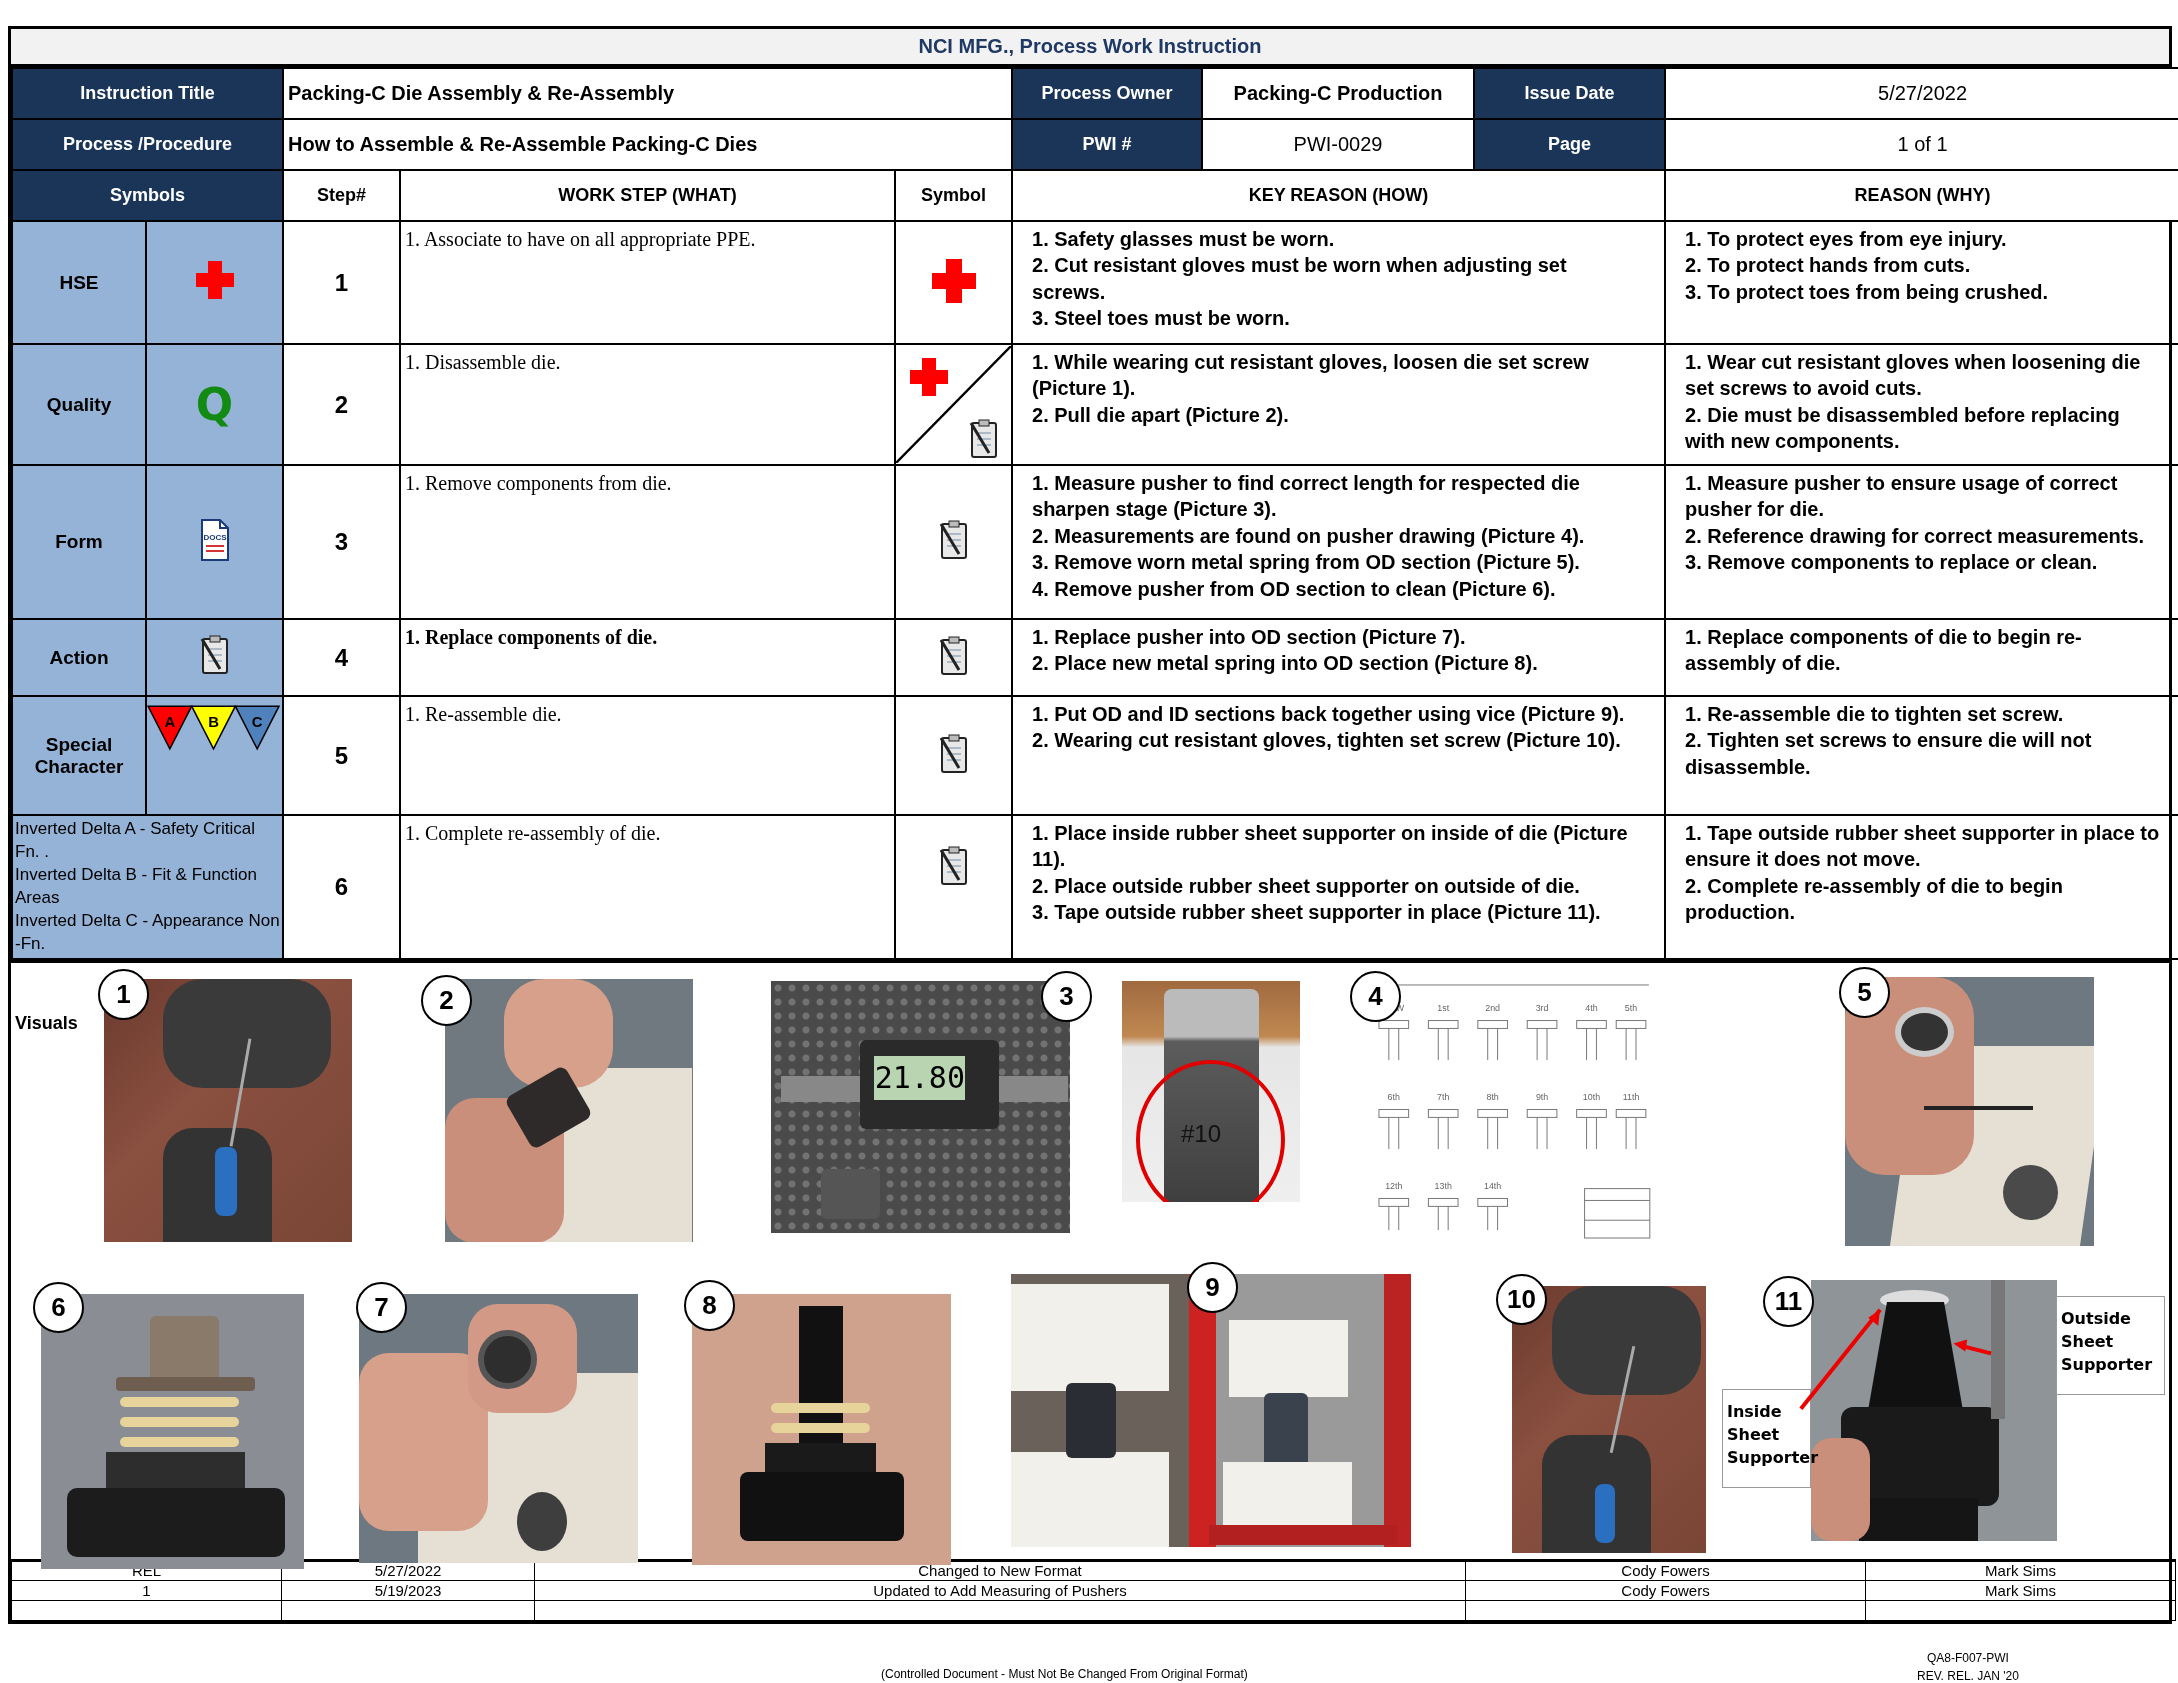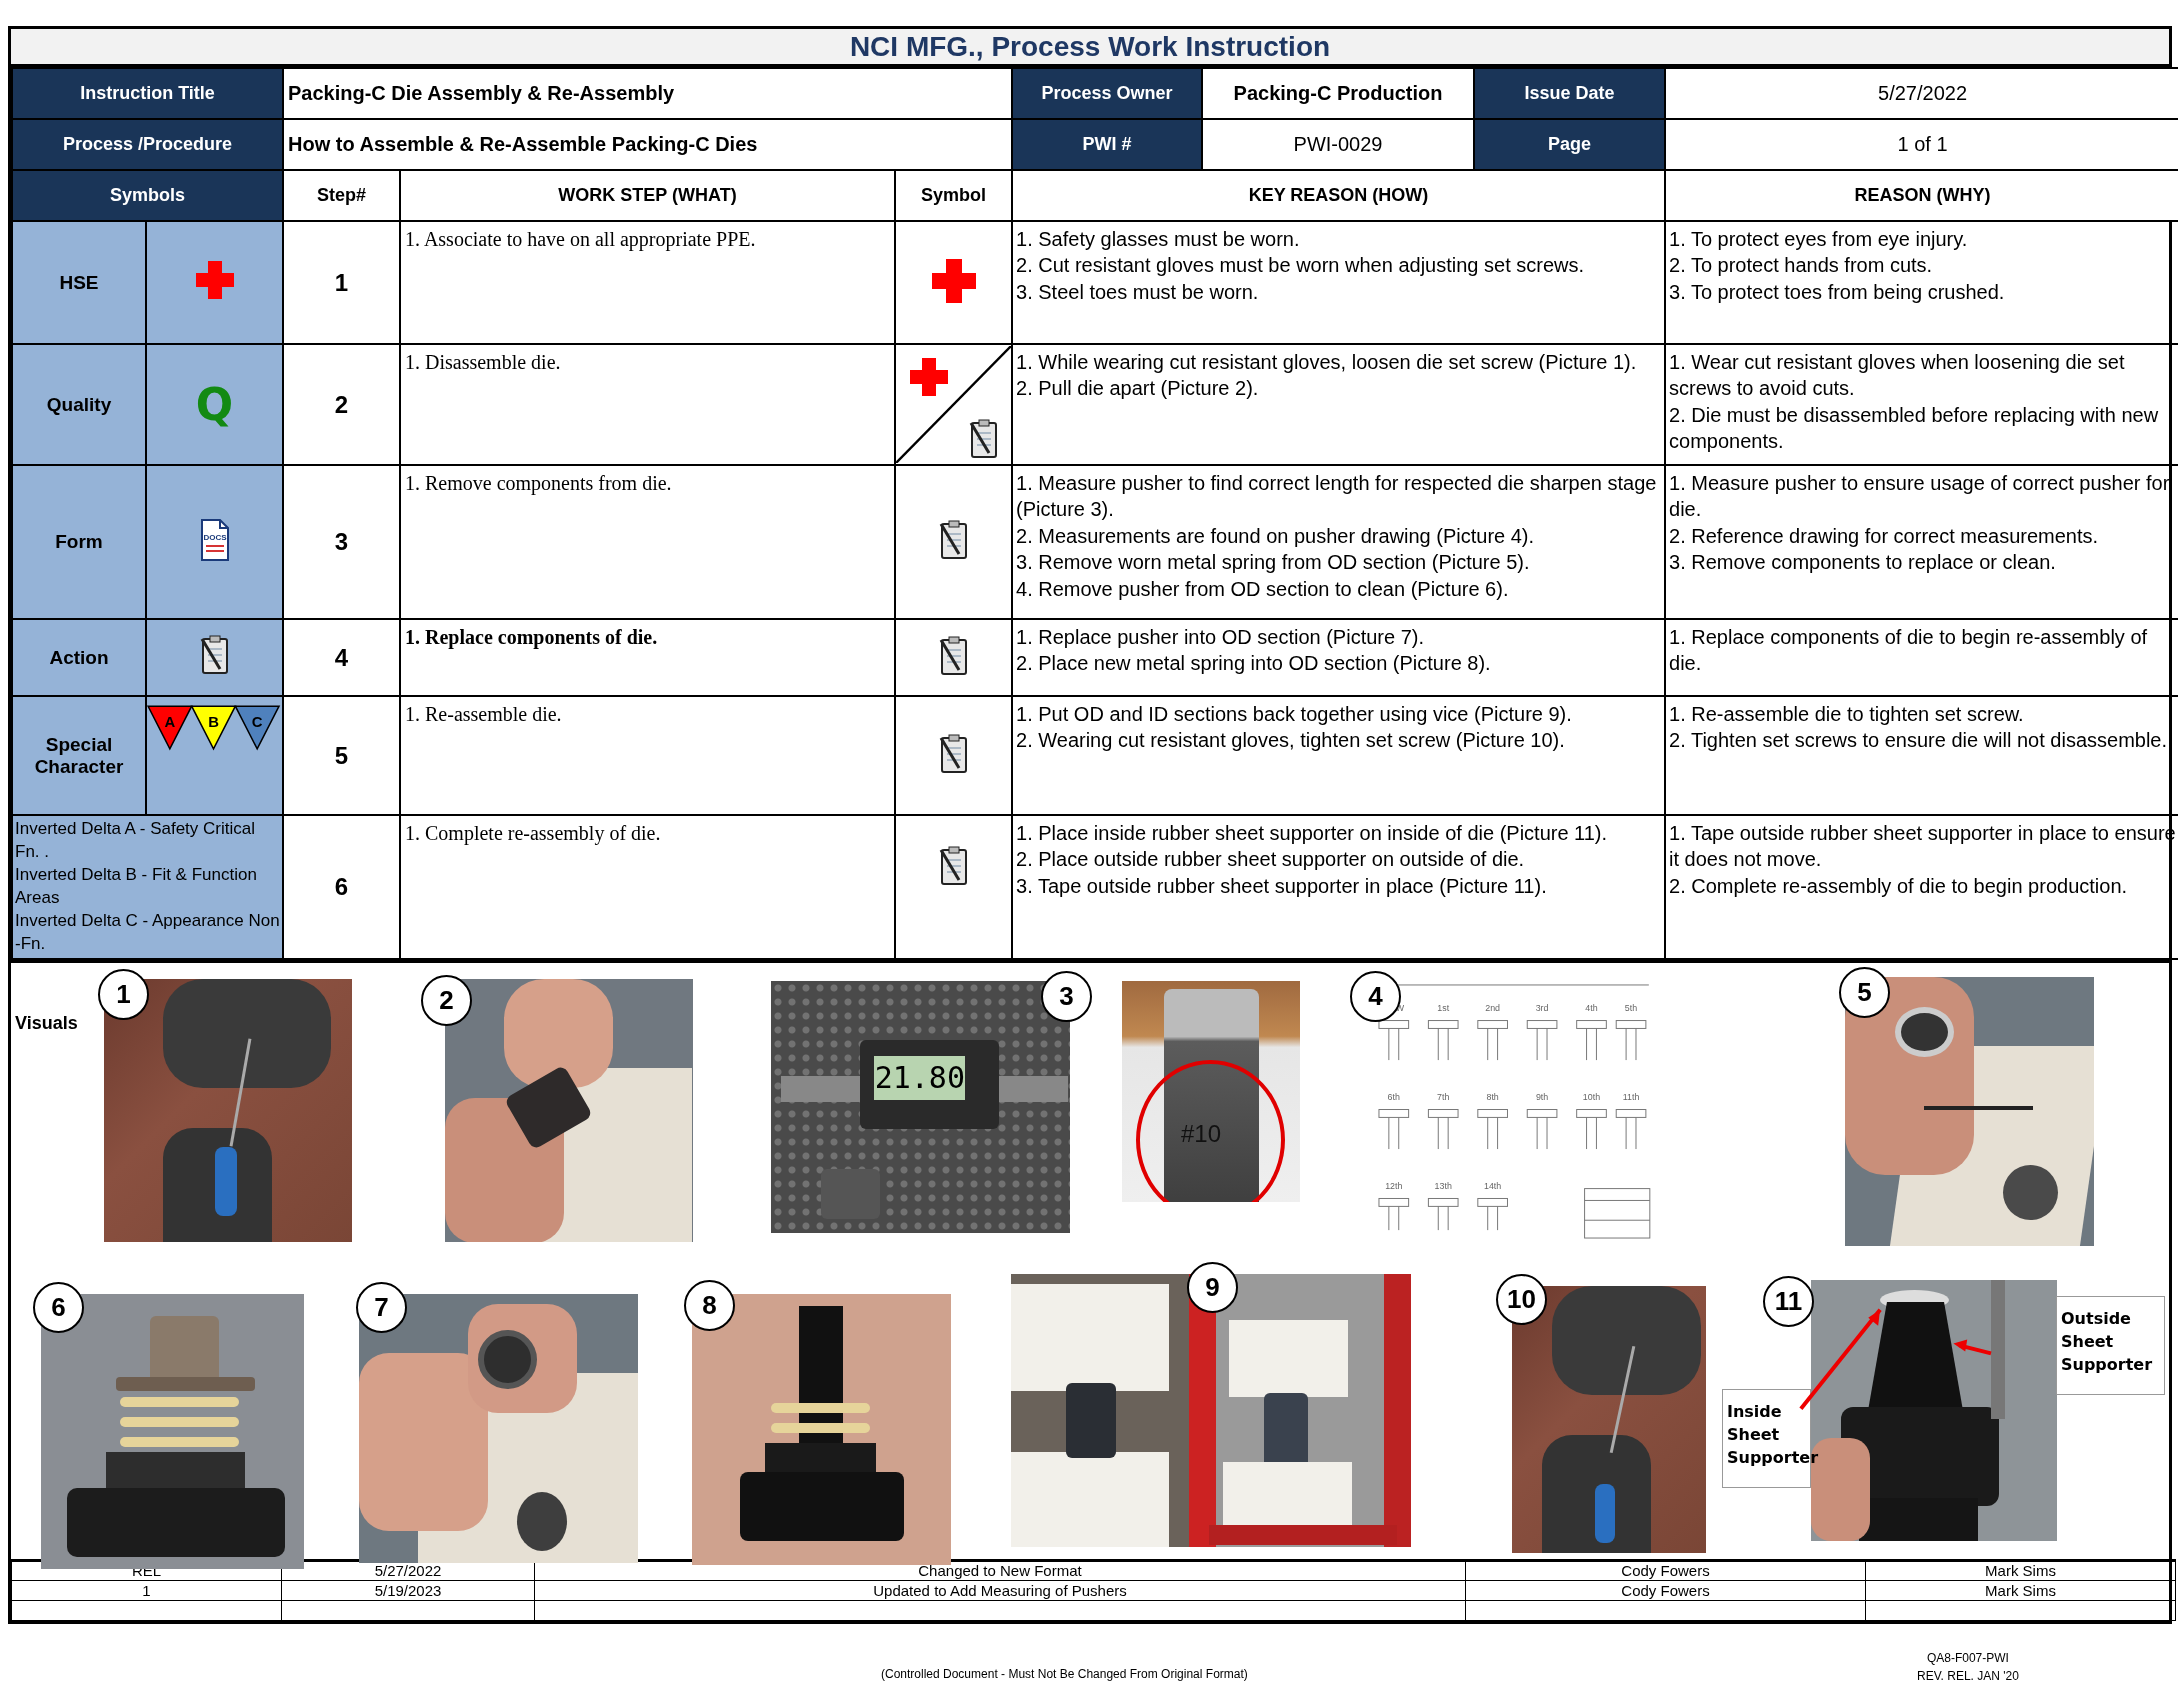--- a/index.html
+++ b/index.html
@@ -2,34 +2,34 @@
 <html><head>
 <meta charset="utf-8">
 <style>
   * { box-sizing: border-box; margin: 0; padding: 0; }
   html, body { width: 2178px; height: 1683px; background: #ffffff; overflow: hidden; }
   body { font-family: "Liberation Sans", sans-serif; color: #000; position: relative; }
 
   .sheet { position: absolute; left: 8px; top: 26px; width: 2164px; border: 3px solid #000; }
 
   .title-bar { height: 38px; background: #f2f2f2; border-bottom: 3px solid #000; display:flex; align-items:center; justify-content:center; }
-  .title-bar span { color: #1f3864; font-weight: bold; font-size: 28px; }
+  .title-bar span { color: #1f3864; font-weight: bold; font-size: 20px; }
 
   table.main { border-collapse: collapse; width: 100%; table-layout: fixed; }
   table.main td { border: 2px solid #000; vertical-align: top; }
   .hdr { background: #1a3558; color: #fff; font-weight: bold; font-size: 18px; text-align: center; vertical-align: middle !important; }
   .val { background: #fff; font-weight: bold; font-size: 20px; vertical-align: middle !important; }
   .val.center { text-align: center; }
   .val.left { padding-left: 4px; }
   .colhdr { font-weight: bold; font-size: 18px; text-align: center; vertical-align: middle !important; background:#fff; }
   .sym { background: #95b3d7; font-weight: bold; font-size: 19px; text-align: center; vertical-align: middle !important; }
   .stepnum { font-weight: bold; font-size: 24px; text-align: center; vertical-align: middle !important; }
   .work { font-size: 20px; padding: 4px 4px; line-height: 1.3; font-family: Liberation Serif, serif; }
   .work.bold { font-weight: bold; }
-  .key, .reason { font-size: 20px; font-weight: normal; padding: 4px 3px; line-height: 1.32; }
+  .key, .reason { font-size: 20px; font-weight: bold; padding: 4px 19px; line-height: 1.32; }
   .key p, .reason p { margin: 0; }
   .symcell { text-align: center; vertical-align: middle !important; position: relative; }
   .legend { background: #95b3d7; font-size: 17px; padding: 2px 2px; line-height: 1.35; vertical-align: top; }
 
   .cross { display:inline-block; position: relative; width: 44px; height: 44px; }
   .cross::before { content:""; position:absolute; left:14px; top:0; width:16px; height:44px; background:#ff0000; }
   .cross::after { content:""; position:absolute; left:0; top:14px; width:44px; height:16px; background:#ff0000; }
   .cross.sm { width: 38px; height: 38px; }
   .cross.sm::before { left:12px; width:14px; height:38px; }
   .cross.sm::after { top:12px; width:38px; height:14px; }

